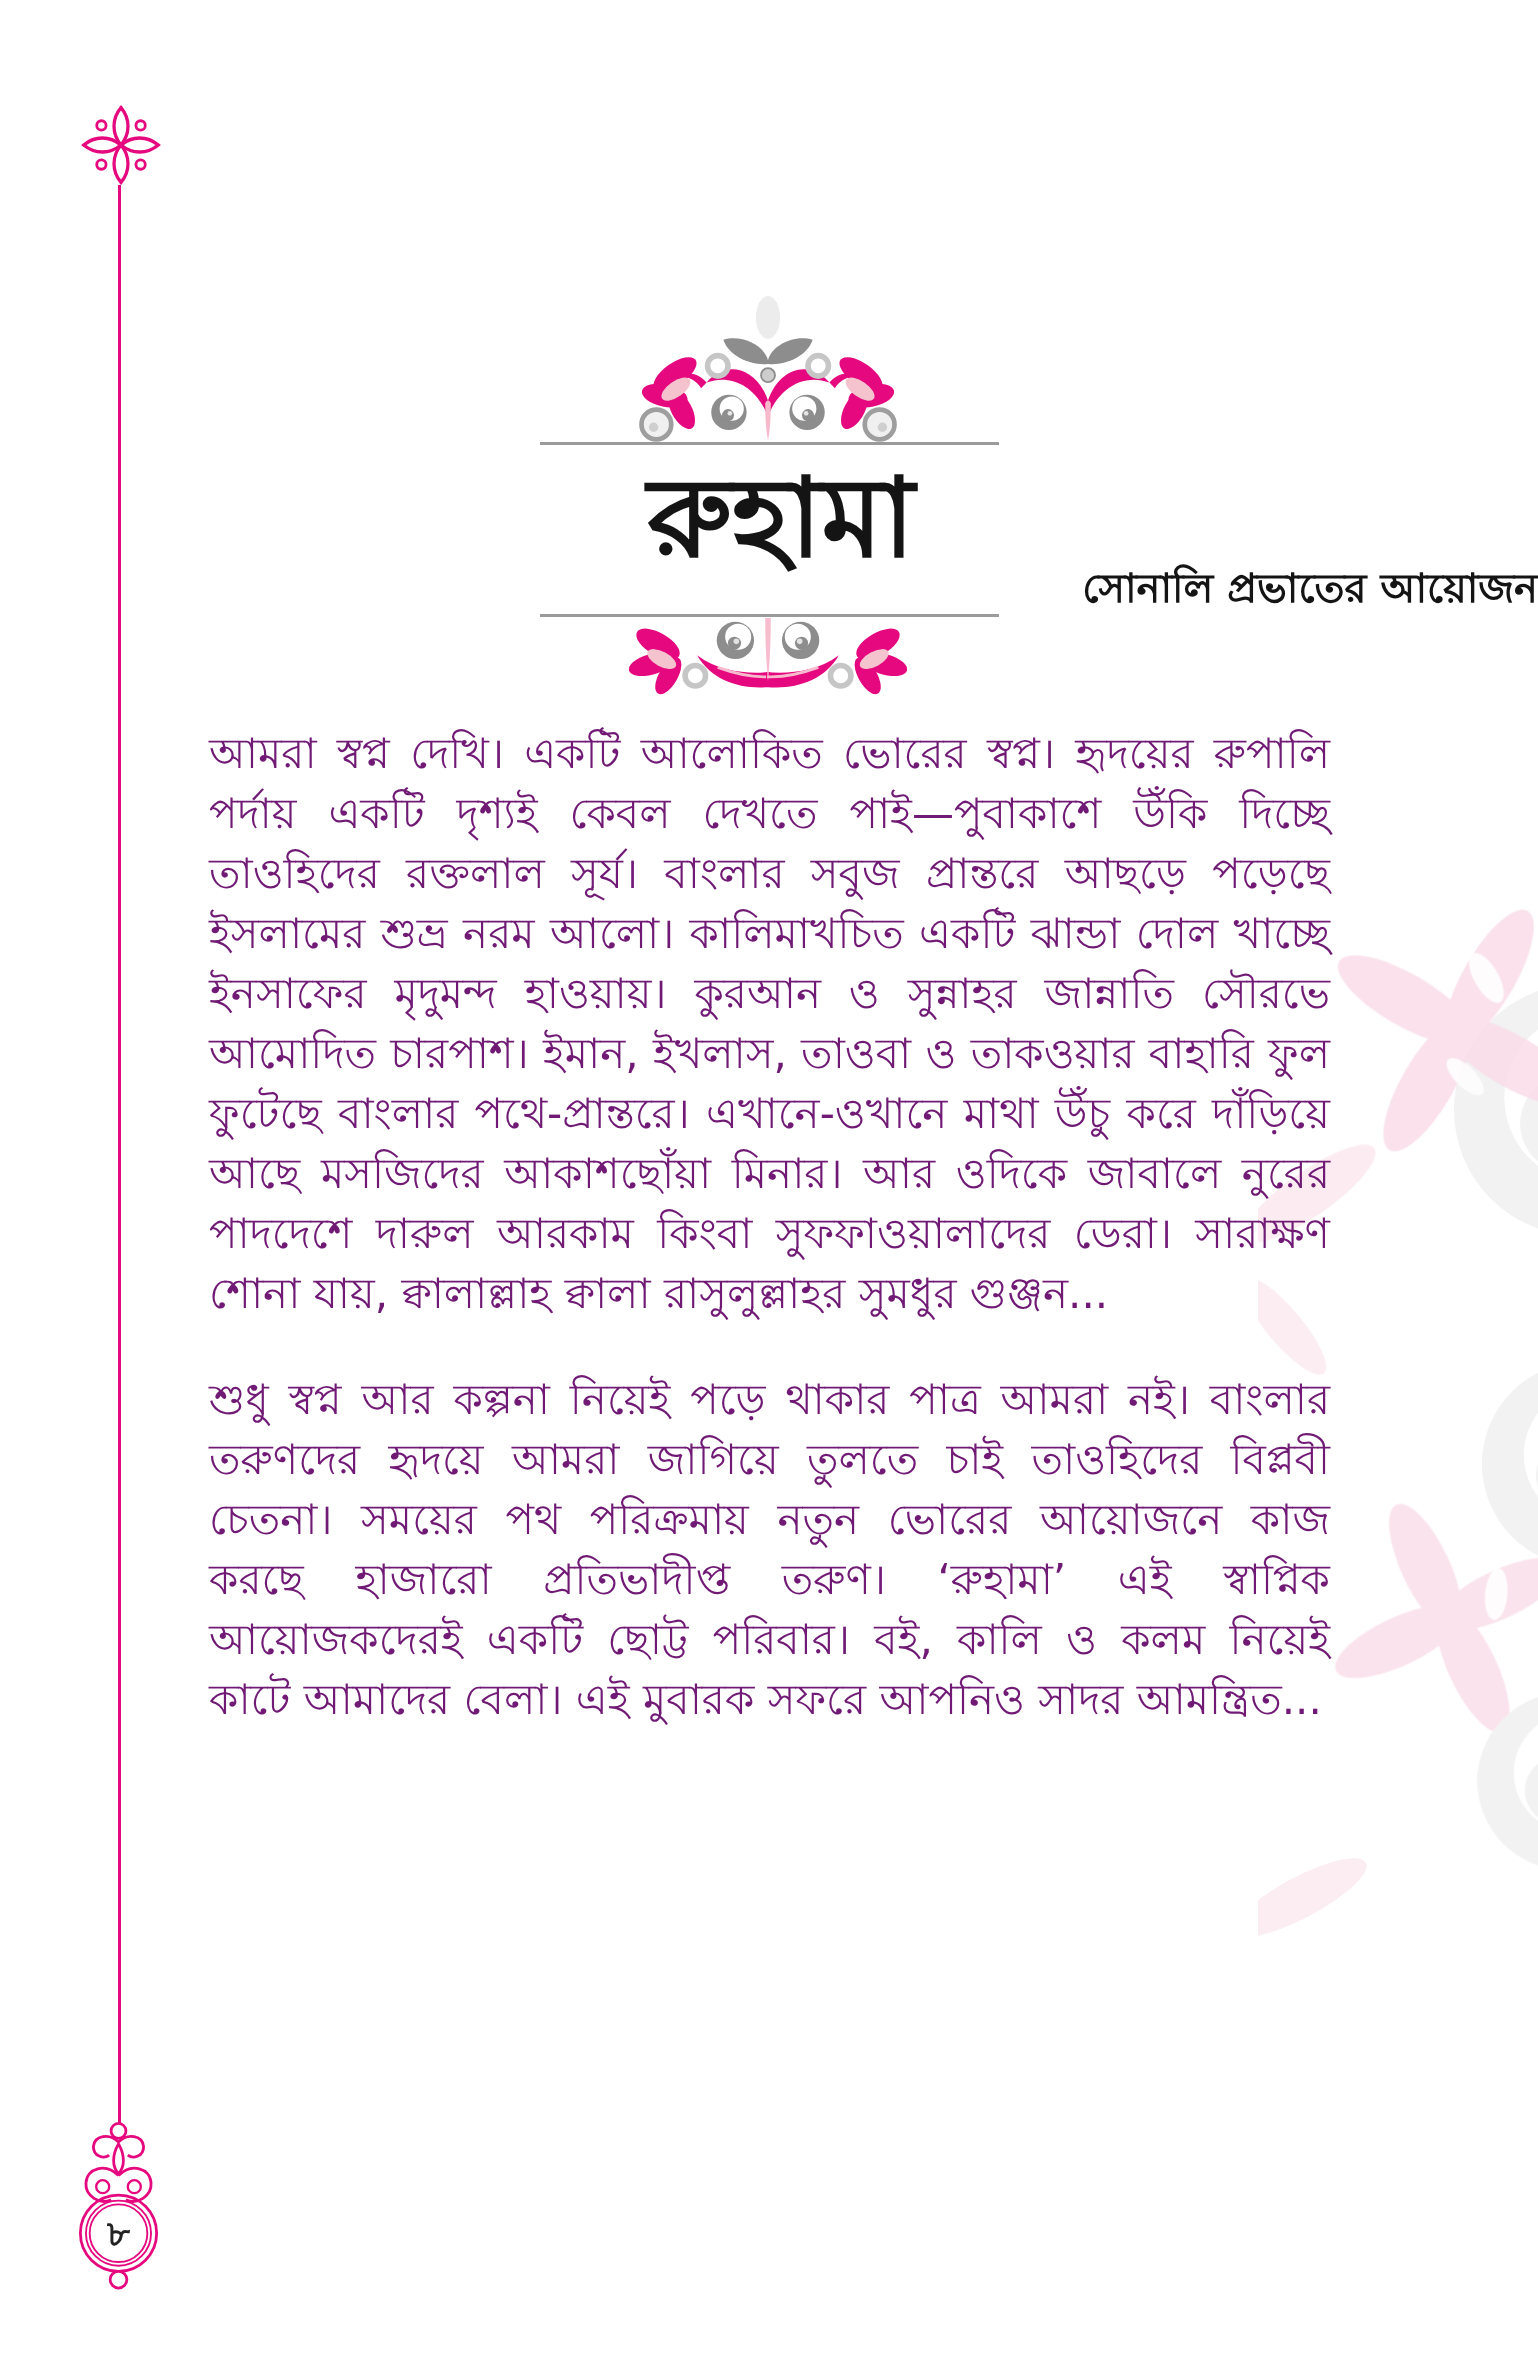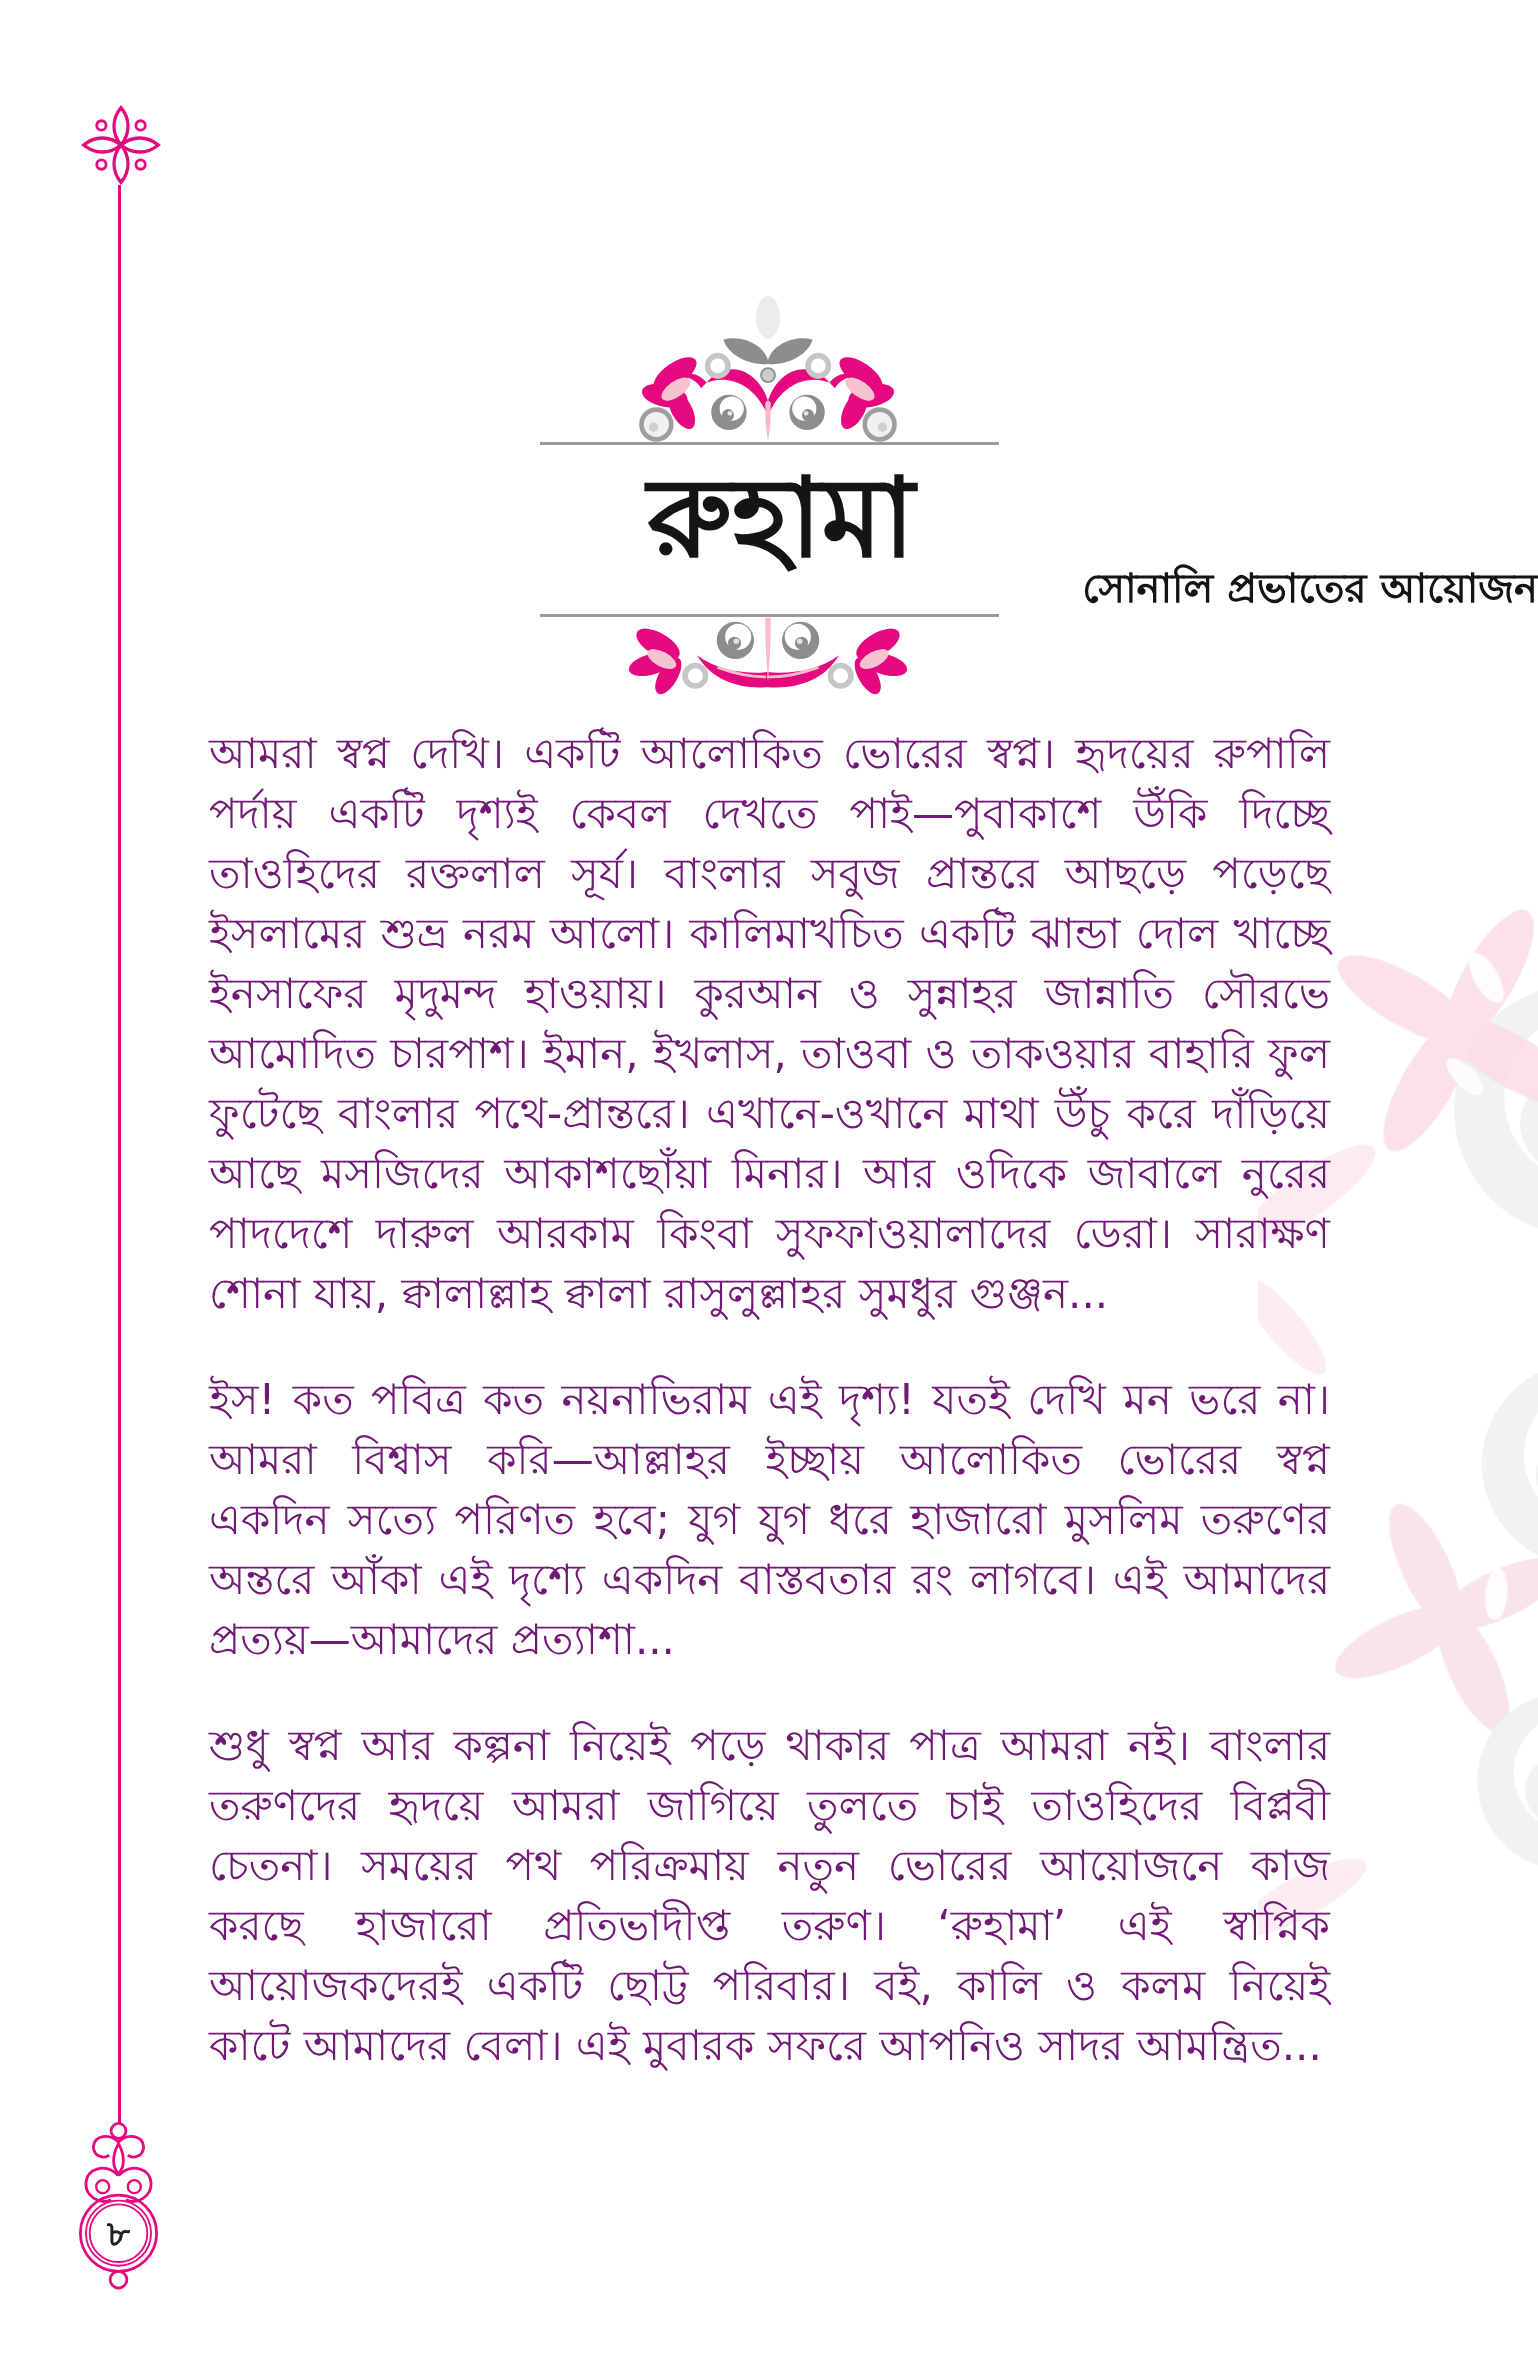--- a/index.html
+++ b/index.html
@@ -207,19 +207,18 @@
           <circle cx="172" cy="64" r="11" fill="#ffffff" stroke="#c6c6c6" stroke-width="6"></circle>
         </g>
       </defs>
       <use href="#bl"></use>
       <use href="#bl" transform="translate(500,0) scale(-1,1)"></use>
       <path d="M247,2 C247,26 248,48 250,70 C252,48 253,26 253,2 Z" fill="#f7bccd"></path>
     </svg>
 
     <main class="body-text">
       <p>আমরা স্বপ্ন দেখি। একটি আলোকিত ভোরের স্বপ্ন। হৃদয়ের রুপালি পর্দায় একটি দৃশ্যই কেবল দেখতে পাই—পুবাকাশে উঁকি দিচ্ছে তাওহিদের রক্তলাল সূর্য। বাংলার সবুজ প্রান্তরে আছড়ে পড়েছে ইসলামের শুভ্র নরম আলো। কালিমাখচিত একটি ঝান্ডা দোল খাচ্ছে ইনসাফের মৃদুমন্দ হাওয়ায়। কুরআন ও সুন্নাহর জান্নাতি সৌরভে আমোদিত চারপাশ। ইমান, ইখলাস, তাওবা ও তাকওয়ার বাহারি ফুল ফুটেছে বাংলার পথে-প্রান্তরে। এখানে-ওখানে মাথা উঁচু করে দাঁড়িয়ে আছে মসজিদের আকাশছোঁয়া মিনার। আর ওদিকে জাবালে নুরের পাদদেশে দারুল আরকাম কিংবা সুফফাওয়ালাদের ডেরা। সারাক্ষণ শোনা যায়, ক্বালাল্লাহ ক্বালা রাসুলুল্লাহর সুমধুর গুঞ্জন...</p>
-      <p>ইস! কত পবিত্র কত নয়নাভিরাম এই দৃশ্য! যতই দেখি মন ভরে না। আমরা বিশ্বাস করি—আল্লাহর ইচ্ছায় আলোকিত ভোরের স্বপ্ন একদিন সত্যে পরিণত হবে; যুগ যুগ ধরে হাজারো মুসলিম তরুণের অন্তরে আঁকা এই দৃশ্যে একদিন বাস্তবতার রং লাগবে। এই আমাদের প্রত্যয়—আমাদের প্রত্যাশা...</p>
       <p>শুধু স্বপ্ন আর কল্পনা নিয়েই পড়ে থাকার পাত্র আমরা নই। বাংলার তরুণদের হৃদয়ে আমরা জাগিয়ে তুলতে চাই তাওহিদের বিপ্লবী চেতনা। সময়ের পথ পরিক্রমায় নতুন ভোরের আয়োজনে কাজ করছে হাজারো প্রতিভাদীপ্ত তরুণ। ‘রুহামা’ এই স্বাপ্নিক আয়োজকদেরই একটি ছোট্ট পরিবার। বই, কালি ও কলম নিয়েই কাটে আমাদের বেলা। এই মুবারক সফরে আপনিও সাদর আমন্ত্রিত...</p>
     </main>
 
   </div>
 </div>
 
 
 </body></html>

